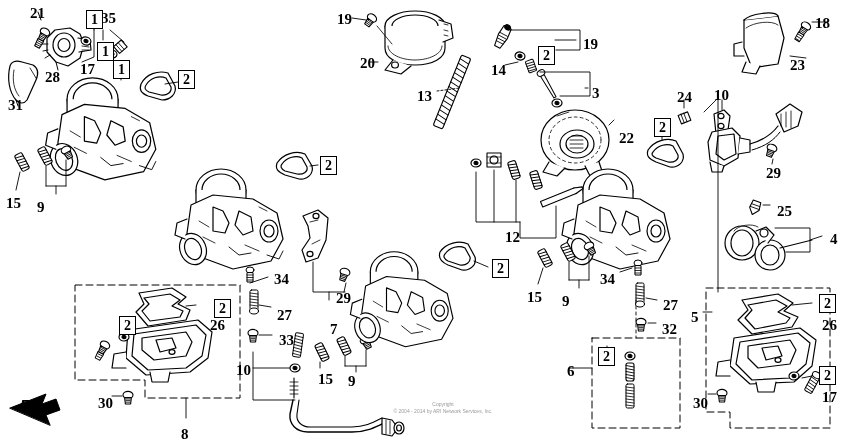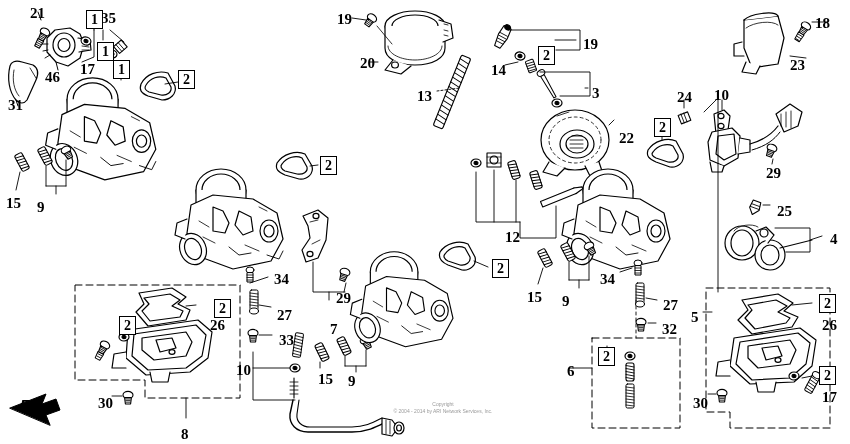--- a/index.html
+++ b/index.html
@@ -521,21 +521,21 @@
       <path d="M703,312 L712,312" stroke-width="0.9"></path>
 
       <path d="M10,408 L46,394 L42,404 L56,399 L60,410 L46,415 L50,425 Z" fill="#000" stroke="#000" stroke-width="1"></path>
     </g>
   </svg>
 
   <div>
     <div class="lbl" style="left:30px;top:6px">21</div>
     <div class="lbl" style="left:101px;top:11px">35</div>
     <div class="lbl" style="left:80px;top:62px">17</div>
-    <div class="lbl" style="left:45px;top:70px">46</div>
+    <div class="lbl" style="left:45px;top:70px">28</div>
     <div class="lbl" style="left:8px;top:98px">31</div>
     <div class="lbl" style="left:337px;top:12px">19</div>
     <div class="lbl" style="left:360px;top:56px">20</div>
     <div class="lbl" style="left:417px;top:89px">13</div>
     <div class="lbl" style="left:583px;top:37px">19</div>
     <div class="lbl" style="left:491px;top:63px">14</div>
     <div class="lbl" style="left:592px;top:86px">3</div>
     <div class="lbl" style="left:619px;top:131px">22</div>
     <div class="lbl" style="left:677px;top:90px">24</div>
     <div class="lbl" style="left:714px;top:88px">10</div>

